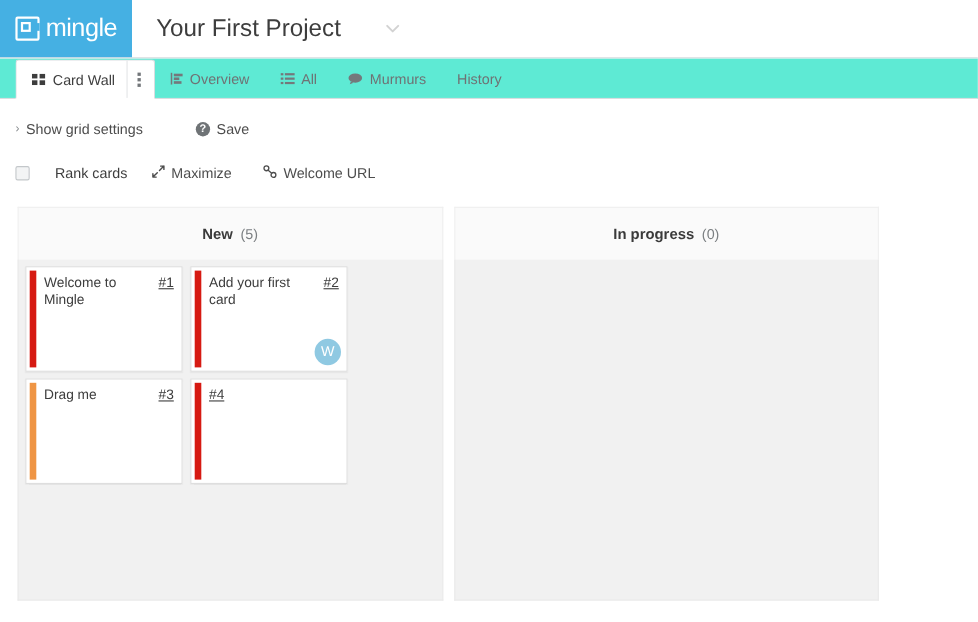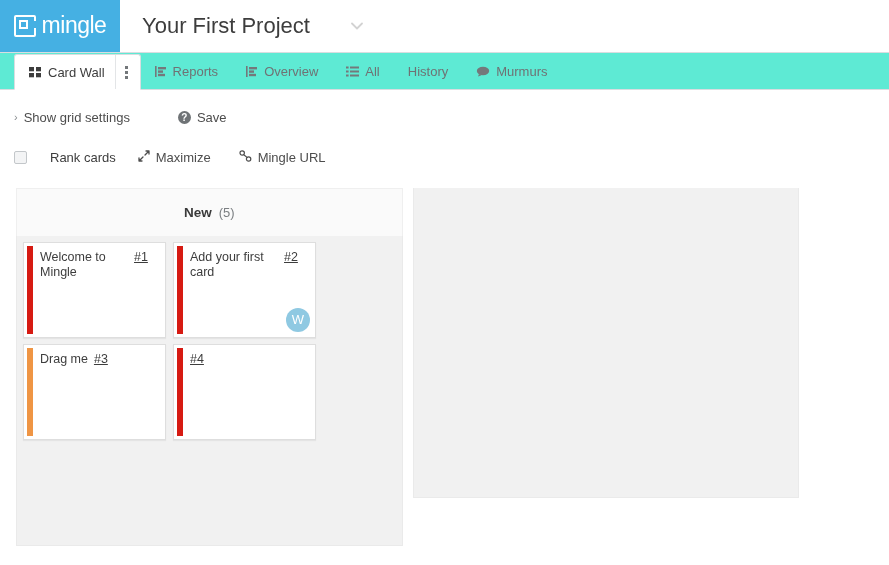--- a/index.html
+++ b/index.html
@@ -275,21 +275,21 @@
   .card-main {
     flex: 1;
     padding: 7px 7px 0 7px;
     display: flex;
     flex-direction: column;
     position: relative;
     min-width: 0;
   }
   .card-top {
     display: flex;
-    justify-content: flex-start;
+    justify-content: space-between;
     align-items: flex-start;
     gap: 6px;
   }
   .card-title {
     font-size: 12.5px;
     color: #3d3d3d;
     line-height: 15px;
     word-wrap: break-word;
     max-width: 88px;
   }
@@ -347,31 +347,20 @@
       </svg>
     </span>
     <span>Card Wall</span>
     <span class="tab-kebab">
       <i></i>
         <i></i>
         <i></i>
     </span>
   </div>
 
-  <div class="nav-tab">
-    <span>
-      <svg width="12" height="11" viewBox="0 0 12 11">
-        <rect x="0" y="0" width="1.6" height="11" fill="#74787b"></rect>
-        <rect x="3" y="1" width="8" height="2.4" fill="#74787b"></rect>
-        <rect x="3" y="4.4" width="5" height="2.4" fill="#74787b"></rect>
-        <rect x="3" y="7.8" width="7" height="2.4" fill="#74787b"></rect>
-      </svg>
-    </span>
-    <span>Reports</span>
-  </div>
 
   <div class="nav-tab">
     <span>
       <svg width="12" height="11" viewBox="0 0 12 11">
         <rect x="0" y="0" width="1.6" height="11" fill="#74787b"></rect>
         <rect x="3" y="1" width="8" height="2.4" fill="#74787b"></rect>
         <rect x="3" y="4.4" width="5" height="2.4" fill="#74787b"></rect>
         <rect x="3" y="7.8" width="7" height="2.4" fill="#74787b"></rect>
       </svg>
     </span>
@@ -386,31 +375,31 @@
         <rect x="0" y="4.5" width="2.6" height="2" fill="#74787b"></rect>
         <rect x="4" y="4.5" width="9" height="2" fill="#74787b"></rect>
         <rect x="0" y="8.5" width="2.6" height="2" fill="#74787b"></rect>
         <rect x="4" y="8.5" width="9" height="2" fill="#74787b"></rect>
       </svg>
     </span>
     <span>All</span>
   </div>
 
   <div class="nav-tab">
-    <span>History</span>
-  </div>
-
-  <div class="nav-tab">
     <span>
       <svg width="14" height="11" viewBox="0 0 14 11">
         <ellipse cx="7" cy="5" rx="6.2" ry="4.2" fill="#74787b"></ellipse>
         <path d="M3 8 L2 10.6 L5.4 9.2 Z" fill="#74787b"></path>
       </svg>
     </span>
     <span>Murmurs</span>
+  </div>
+
+  <div class="nav-tab">
+    <span>History</span>
   </div>
 
 </div>
 
 <div class="toolbar">
 
   <div class="toolbar-row">
     <span class="tool-link">
       <span class="caret-right">›</span>
       <span>Show grid settings</span>
@@ -437,21 +426,21 @@
     </span>
     <span class="tool-gap-3"></span>
     <span class="tool-link">
       <span>
         <svg width="13" height="12" viewBox="0 0 13 12">
           <circle cx="3.2" cy="3" r="2.2" stroke="#4d4d4d" stroke-width="1.2" fill="none"></circle>
           <circle cx="9.6" cy="9" r="2.2" stroke="#4d4d4d" stroke-width="1.2" fill="none"></circle>
           <path d="M4.8 4.7 L8 7.4" stroke="#4d4d4d" stroke-width="1.2" fill="none" stroke-linecap="round"></path>
         </svg>
       </span>
-      <span>Mingle URL</span>
+      <span>Welcome URL</span>
     </span>
   </div>
 
 </div>
 
 <div class="wall">
 
   <div class="column">
     <div class="col-head">
       <span class="col-head-text">New</span>
@@ -505,16 +494,20 @@
             </div>
           </div>
         </div>
       </div>
 
 
     </div>
   </div>
 
   <div class="column">
+    <div class="col-head">
+      <span class="col-head-text">In progress</span>
+      <span class="col-head-count">(0)</span>
+    </div>
     <div class="col-body empty"></div>
   </div>
 
 </div>
 
 </body></html>

